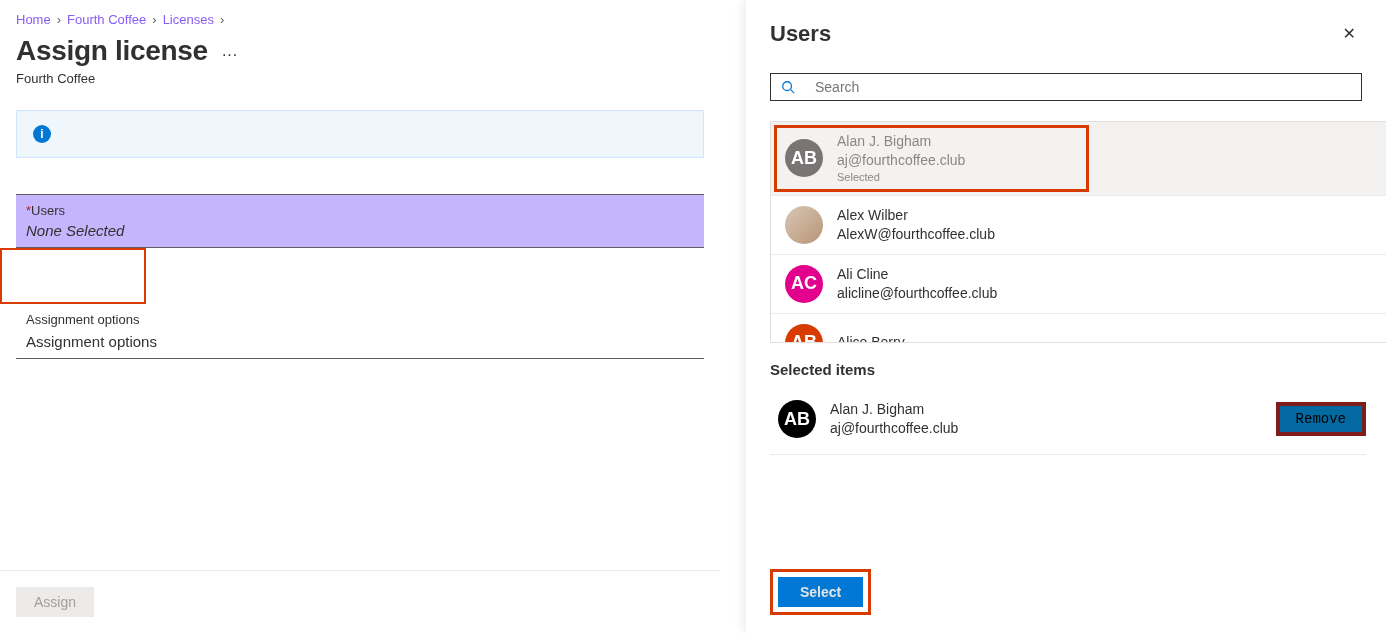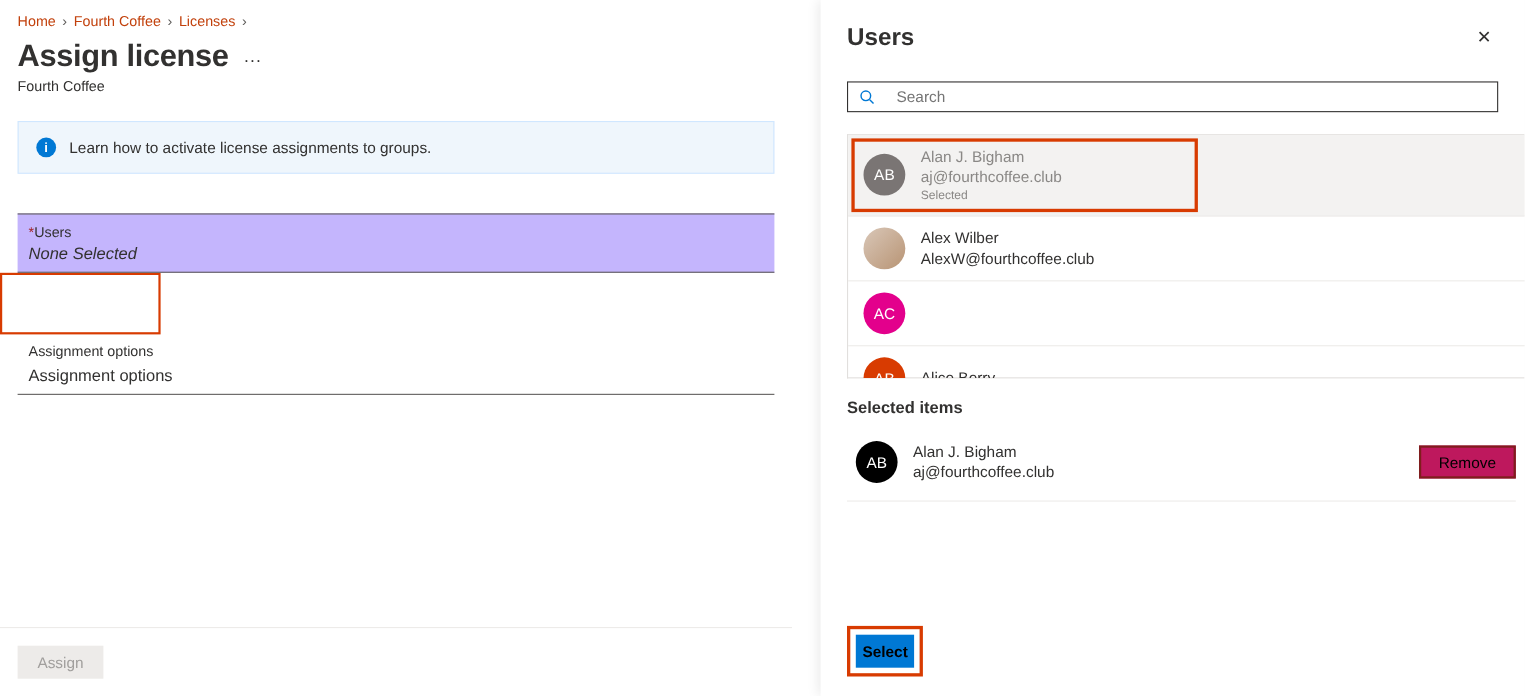--- a/index.html
+++ b/index.html
@@ -6,21 +6,21 @@
   body {
     font-family: "Segoe UI", -apple-system, BlinkMacSystemFont, sans-serif;
     font-size: 14px;
     color: #323130;
     width: 1386px;
     height: 633px;
     position: relative;
     background: #fff;
     overflow: hidden;
   }
-  a { color: #c2410c; text-decoration: none; }
+  a { color: #8b5cf6; text-decoration: none; }
 
   
   .main {
     position: absolute;
     left: 0; top: 0; bottom: 0;
     width: 720px;
     padding: 12px 0 0 0;
   }
   .breadcrumb {
     padding: 0 16px 8px;
@@ -158,21 +158,21 @@
   .user-row {
     display: flex; align-items: center; gap: 14px;
     padding: 10px 14px;
     border-bottom: 1px solid #edebe9;
     cursor: pointer;
   }
   .user-row.selected { background: #f3f2f1; }
   .avatar {
     width: 38px; height: 38px; border-radius: 50%;
     display: flex; align-items: center; justify-content: center;
-    color: #fff; font-size: 14px; font-weight: 400;
+    color: #fff; font-size: 18px; font-weight: 700;
     flex-shrink: 0;
     background-size: cover;
   }
   .avatar-photo { background: linear-gradient(135deg,#d9c7b8,#b89474); }
   .user-info { display: flex; flex-direction: column; line-height: 1.35; }
   .user-info .name { font-size: 14px; }
   .user-info .email { font-size: 14px; color: #323130;}
   .user-info .sel-label { font-size: 11px; color: #605e5c; }
   .user-row.selected .name,
   .user-row.selected .email,
@@ -180,42 +180,42 @@
   .user-row.highlight-narrow {
     position: relative;
   }
   .user-row .hl-box {
     position: absolute; left: 3px; top: 3px; bottom: 3px;
     width: 315px;
     border: 3px solid #d83b01;
     pointer-events: none;
   }
 
-  .selected-section { padding: 18px 8px 0 24px; }
+  .selected-section { padding: 18px 20px 0 24px; }
   .selected-section h3 { font-size: 15px; font-weight: 700; margin-bottom: 14px; }
   .sel-row {
     display: flex; align-items: center;
     padding: 8px 0 16px 8px;
     border-bottom: 1px solid #edebe9;
     gap: 14px;
   }
   .sel-row .user-info { flex: 1; }
   .btn-remove {
-    background: #be185d; border: 2px solid #7f1d1d;
+    background: #0369a1; border: 4px solid #7f1d1d;
     padding: 5px 16px; font-size: 14px; cursor: pointer;
-    font-family: Liberation Sans, sans-serif;
+    font-family: Liberation Mono, monospace;
   }
 
   .panel-footer {
     margin-top: auto;
     padding: 16px 24px 18px 24px;
   }
   .btn-primary {
-    background: #0078d4; color: #000000; border: none;
-    padding: 7px 6px; font-size: 14px; cursor: pointer;
+    background: #0078d4; color: #e5e5e5; border: none;
+    padding: 7px 22px; font-size: 14px; cursor: pointer;
     font-family: inherit; font-weight: 600;
   }
   .select-hl {
     display: inline-block;
     border: 3px solid #d83b01;
     padding: 5px;
   }
 </style>
 </head>
 <body>
@@ -231,21 +231,20 @@
   </nav>
 
   <div class="title-row">
     <h1>Assign license</h1>
     <span class="more-dots">...</span>
   </div>
   <div class="subtitle">Fourth Coffee</div>
 
   <div class="info-banner">
     <span class="info-icon">i</span>
-    <span>Learn how to activate license assignments to groups.</span>
   </div>
 
   <div class="field-group" style="position:relative;">
     <div class="field-label">
       <span class="required-star">*</span><span>Users</span>
     </div>
     <div class="field-value-none">None Selected</div>
   </div>
   <div class="highlight-users"></div>
 
@@ -287,20 +286,24 @@
       </div>
       <div class="user-row" style="position: relative;">
         <div class="avatar avatar-photo"></div>
         <div class="user-info">
           <span class="name">Alex Wilber</span>
           <span class="email">AlexW@fourthcoffee.club</span>
         </div>
       </div>
       <div class="user-row" style="position: relative;">
         <div class="avatar" style="background: rgb(227, 0, 140);">AC</div>
+        <div class="user-info">
+          <span class="name">Ali Cline</span>
+          <span class="email">alicline@fourthcoffee.club</span>
+        </div>
       </div>
       <div class="user-row" style="position: relative;">
         <div class="avatar" style="background: rgb(216, 59, 1);">AB</div>
         <div class="user-info">
           <span class="name">Alice Berry</span>
         </div>
       </div>
     </div>
 
   <div class="selected-section">

